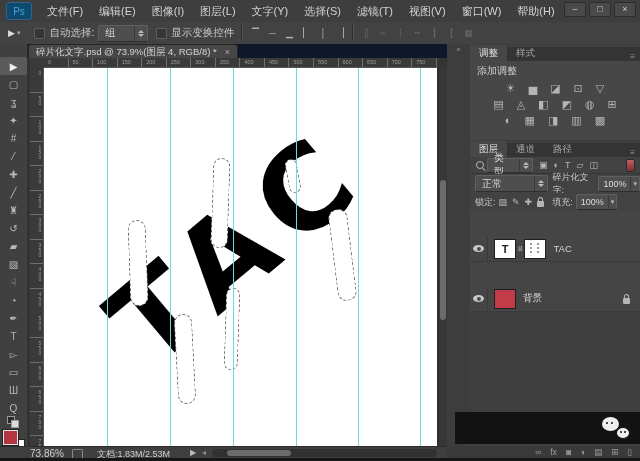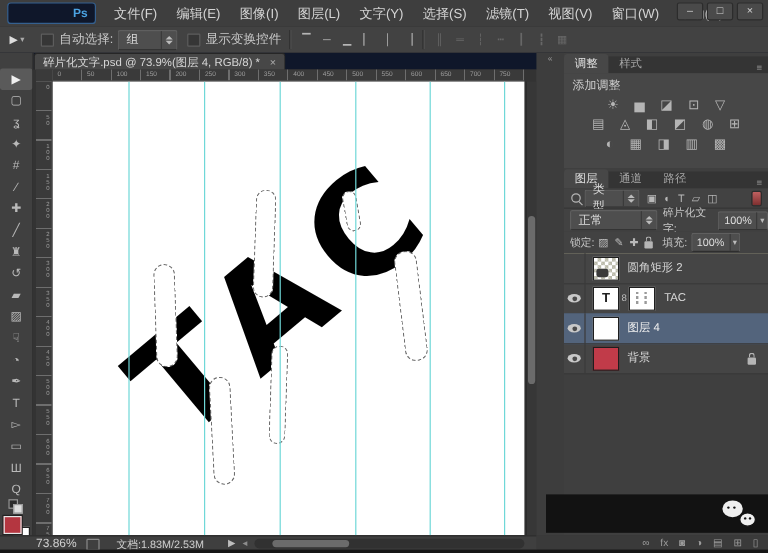--- a/index.html
+++ b/index.html
@@ -3,23 +3,23 @@
 <meta charset="utf-8">
 <style>
   html,body{margin:0;padding:0;background:#1a1a1a;}
   .app{position:relative;width:640px;height:461px;overflow:hidden;background:#3c3c3c;
        font-family:"Liberation Sans","DejaVu Sans",sans-serif;color:#d0d0d0;
        -webkit-font-smoothing:antialiased;}
 
   
   .menubar{position:absolute;left:0;top:0;width:640px;height:22px;background:#3e3e3e;
            border-bottom:1px solid #2a2a2a;display:flex;align-items:center;}
-  .pslogo{width:24px;height:16px;margin:0 8px 0 6px;background:#0f172a;border:1px solid #35608f;
-          border-radius:3px;color:#4ba3e3;font-size:10px;font-weight:bold;display:flex;
-          align-items:center;justify-content:center;padding-left:48px;}
+  .pslogo{width:24px;height:16px;margin:0 8px 0 6px;background:#0c4a6e;border:1px solid #35608f;
+          border-radius:3px;color:#4ba3e3;font-size:10px;font-weight:normal;display:flex;
+          align-items:center;justify-content:center;}
   .menus{display:flex;gap:2px;}
   .menu-item{font-size:11px;color:#d4d4d4;padding:2px 7px;cursor:default;}
   .winctl{position:absolute;right:4px;top:2px;display:flex;gap:3px;}
   .winbtn{width:20px;height:13px;background:#4a4a4a;border:1px solid #2c2c2c;color:#cfcfcf;
           font-size:9px;line-height:12px;text-align:center;border-radius:2px;}
 
   
   .optionsbar{position:absolute;left:0;top:22px;width:640px;height:22px;background:#424242;
               border-bottom:1px solid #2a2a2a;display:flex;align-items:center;font-size:10.5px;}
   .opt-move{margin-left:8px;color:#ddd;font-size:9px;}
@@ -417,44 +417,30 @@
       </div>
       <span class="mlock" style="margin-left:5px;"></span>
       <span class="lab" style="margin-left:8px;">填充:</span>
       <span class="val">
         <span class="vtext">100%</span>
         <span class="varr">▾</span>
       </span>
     </div>
 
     <div class="lay-list">
-      <div class="lrow" style="top:0;">
-        <span class="eyewell"></span>
-        <span class="thumb checker">
-            <span class="shapebit"></span>
-          </span>
-        <span class="lname">圆角矩形 2</span>
-      </div>
       <div class="lrow" style="top:25px;">
         <span class="eyewell">
             <span class="eye"></span>
           </span>
         <span class="thumb">
             <span class="tglyph">T</span>
           </span>
         <span class="linkg">8</span>
         <span class="thumb maskmarks" style="margin-left:0;"></span>
         <span class="lname">TAC</span>
-      </div>
-      <div class="lrow sel" style="top:50px;">
-        <span class="eyewell">
-            <span class="eye"></span>
-          </span>
-        <span class="thumb"></span>
-        <span class="lname">图层 4</span>
       </div>
       <div class="lrow" style="top:75px;">
         <span class="eyewell">
             <span class="eye"></span>
           </span>
         <span class="thumb" style="background:#c13b49;"></span>
         <span class="lname it">背景</span>
         <span class="mlock rowlock"></span>
       </div>
     </div>

